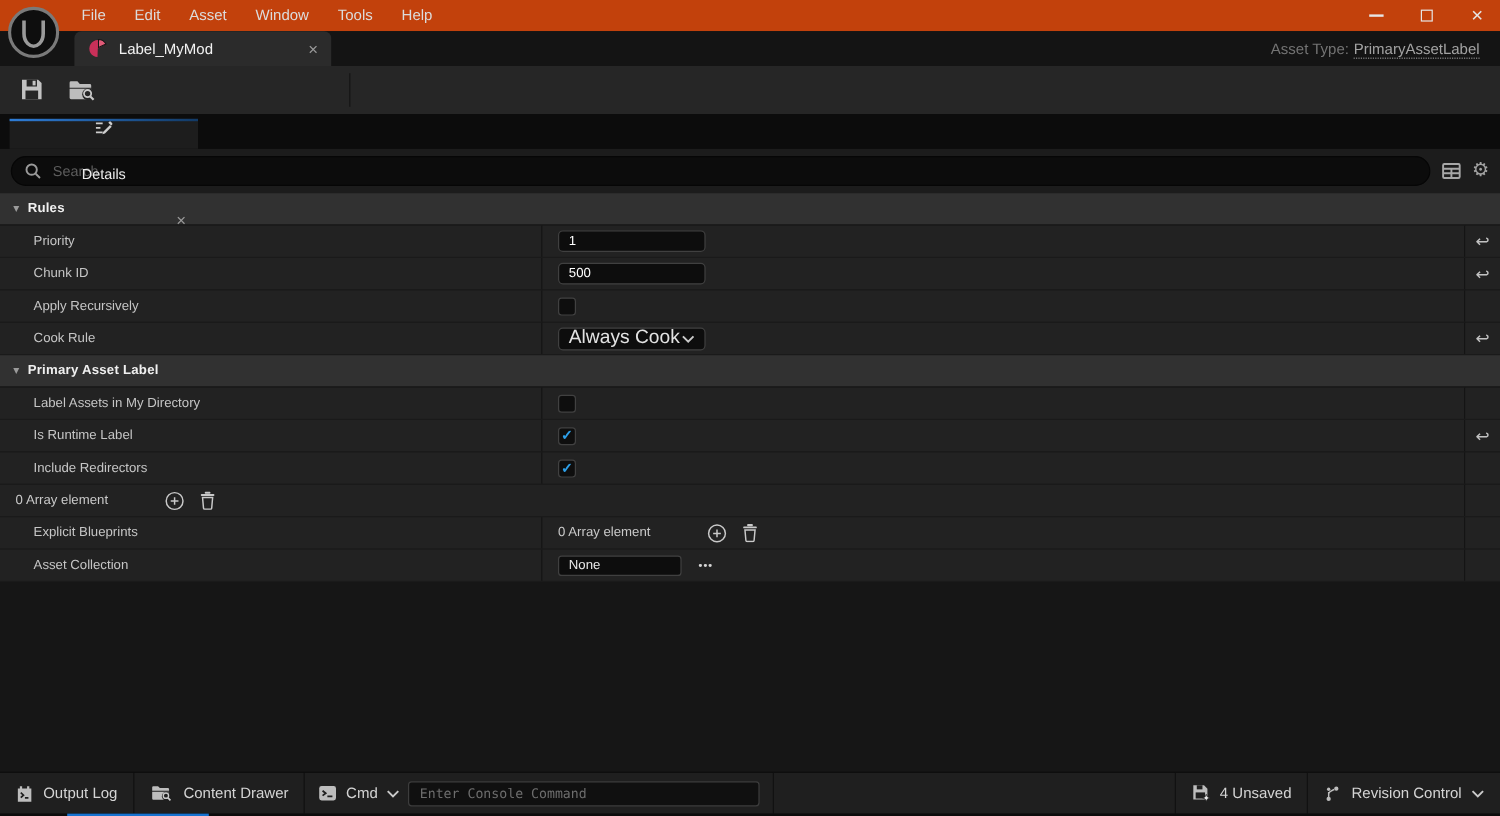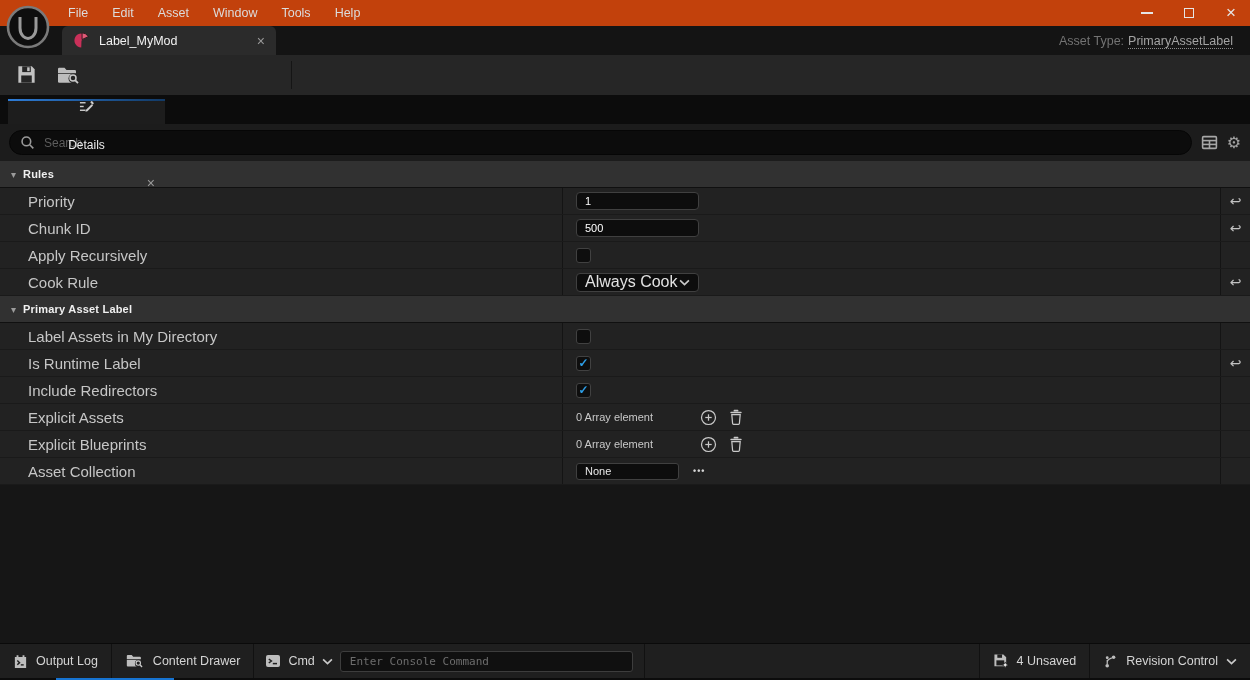--- a/index.html
+++ b/index.html
@@ -50,22 +50,22 @@
   .search-input { flex:1; background:transparent; border:none; outline:none; color:#d8d8d8; font-size:12px;
     font-family:"Liberation Sans",sans-serif; }
   .search-input::placeholder { color:#5d5d5d; }
   .gear { font-size:16px; color:#a2a2a2; line-height:1; }
   
   .section-header { height:27px; background:#313131; border-bottom:1px solid #101010;
     display:flex; align-items:center; gap:7px; padding-left:11px; }
   .collapse-arrow { color:#9b9b9b; font-size:10px; }
   .section-title { font-size:11px; font-weight:bold; color:#f0f0f0; letter-spacing:.2px; }
   .prop-row { display:flex; height:27px; background:#222222; border-bottom:1px solid #1a1a1a; }
-  .name-cell { width:563px; border-right:1px solid #141414; display:flex; align-items:center;
-    padding-left:28px; font-size:15px; color:#c6c6c6; }
+  .name-cell { width:452px; border-right:1px solid #141414; display:flex; align-items:center;
+    padding-left:28px; font-size:11px; color:#c6c6c6; }
   .value-cell { flex:1; display:flex; align-items:center; padding-left:13px; gap:12px; }
   .reset-cell { width:30px; border-left:1px solid #141414; display:flex; align-items:center; justify-content:center; }
   .reset-arrow { color:#c2c2c2; font-size:14px; line-height:1; }
   .txt-input { width:123px; height:18px; background:#0d0d0d; border:1px solid #404040; border-radius:4px;
     color:#fff; font-size:11px; padding:0 8px; outline:none; font-family:"Liberation Sans",sans-serif; }
   .checkbox { width:15px; height:15px; background:#0e0e0e; border:1px solid #414141; border-radius:3px;
     display:flex; align-items:center; justify-content:center; }
   .checkbox .check { color:#2d9fe8; font-size:12px; font-weight:bold; line-height:1; }
   .dropdown { width:123px; height:19px; background:#0d0d0d; border:1px solid #404040; border-radius:4px;
     display:flex; align-items:center; justify-content:space-between; padding:0 8px; }
@@ -278,21 +278,20 @@
       <div class="name-cell">Include Redirectors</div>
       <div class="value-cell">
         <div class="checkbox">
           <span class="check">✓</span>
         </div>
       </div>
       <div class="reset-cell"></div>
     </div>
 
     <div class="prop-row">
-      <div class="name-cell">Explicit Assets</div>
       <div class="value-cell">
         <span class="array-text">0 Array element</span>
         <span class="icon-btn">
           <svg width="17" height="17" viewBox="0 0 18 18">
             <circle cx="9" cy="9" r="7.4" fill="none" stroke="#c9c9c9" stroke-width="1.3"></circle>
             <line x1="9" y1="5.6" x2="9" y2="12.4" stroke="#c9c9c9" stroke-width="1.3"></line>
             <line x1="5.6" y1="9" x2="12.4" y2="9" stroke="#c9c9c9" stroke-width="1.3"></line>
           </svg>
         </span>
         <span class="icon-btn">

